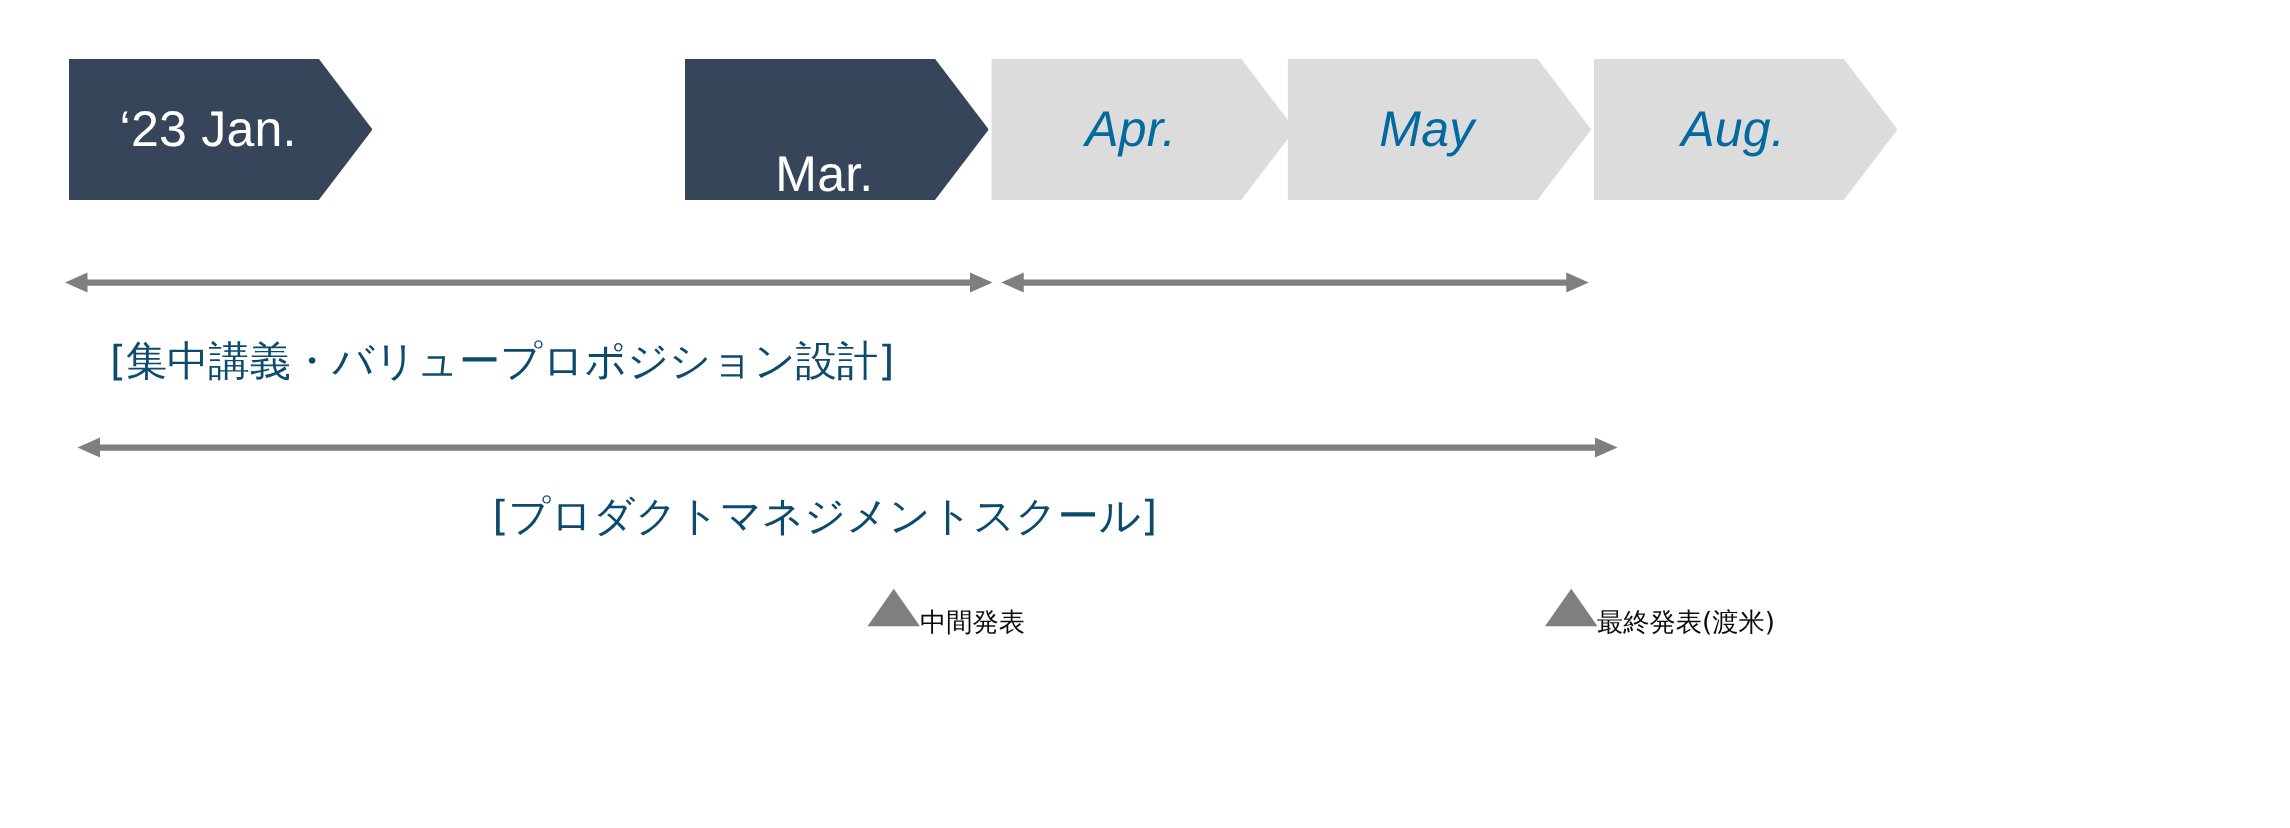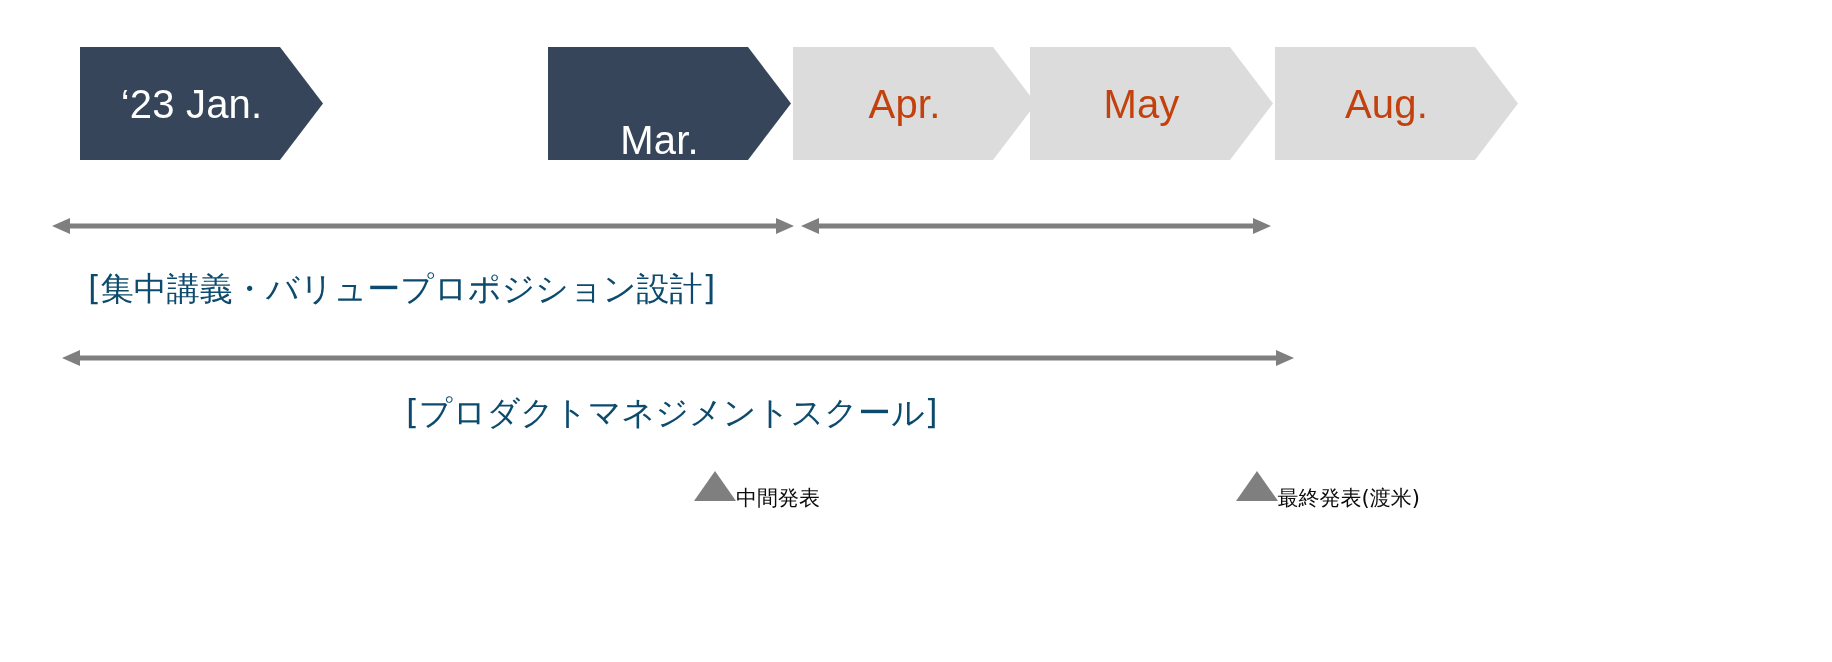--- a/index.html
+++ b/index.html
@@ -37,21 +37,22 @@
     align-items: center;
     justify-content: center;
     box-sizing: border-box;
   }
   .chevron-dark {
     background: #36455a;
     color: #ffffff;
   }
   .chevron-light {
     background: #dcdcdc;
-    color: #c2410c;
+    color: #0369a1;
+    font-style: italic;
   }
   .chevron-label {
     font-size: 40px;
     letter-spacing: 0.2px;
     line-height: 1;
     white-space: nowrap;
     position: relative;
     left: -10px;
   }
 
@@ -95,21 +96,21 @@
     font-family: "DejaVu Sans", "Liberation Sans", sans-serif;
   }
 </style>
 </head>
 <body>
 
 <div id="canvas">
 
   <div class="chevron-band">
 
-    <div class="chevron chevron-dark" style="left:55px; width:243px; clip-path: polygon(0 0, 200px 0, 243px 56.5px, 200px 113px, 0 113px); margin-left: 25px;">
+    <div class="chevron chevron-dark" style="left:55px; width:243px; clip-path: polygon(0 0, 200px 0, 243px 56.5px, 200px 113px, 0 113px);">
       <span class="chevron-label">‘23 Jan.</span>
     </div>
 
 
     <div class="chevron chevron-dark" style="left:548px; width:243px; clip-path: polygon(0 0, 200px 0, 243px 56.5px, 200px 113px, 0 113px); align-items: flex-end;">
       <span class="chevron-label">Mar.</span>
     </div>
 
     <div class="chevron chevron-light" style="left:793px; width:243px; clip-path: polygon(0 0, 200px 0, 243px 56.5px, 200px 113px, 0 113px);">
       <span class="chevron-label">Apr.</span>
@@ -144,21 +145,21 @@
 
 
   <div class="arrow" style="left:62px; top:347px; width:1232px;">
     <svg width="1232" height="22" viewBox="0 0 1232 22" xmlns="http://www.w3.org/2000/svg">
       <line x1="14" y1="11" x2="1218" y2="11" stroke="#7f7f7f" stroke-width="5"></line>
       <polygon points="0,11 18,3 18,19" fill="#7f7f7f"></polygon>
       <polygon points="1232,11 1214,3 1214,19" fill="#7f7f7f"></polygon>
     </svg>
   </div>
 
-  <div class="caption" style="left:406px; top:396px;">[プロダクトマネジメントスクール]</div>
+  <div class="caption" style="left:394px; top:396px;">[プロダクトマネジメントスクール]</div>
 
   <div class="milestone" style="left:694px; top:462px; width:162px;">
     <div class="milestone-tri"></div>
     <div class="milestone-label">中間発表</div>
   </div>
 
   <div class="milestone" style="left:1250px; top:462px; width:170px;justify-content:flex-end;">
     <div class="milestone-tri"></div>
     <div class="milestone-label">最終発表(渡米)</div>
   </div>

